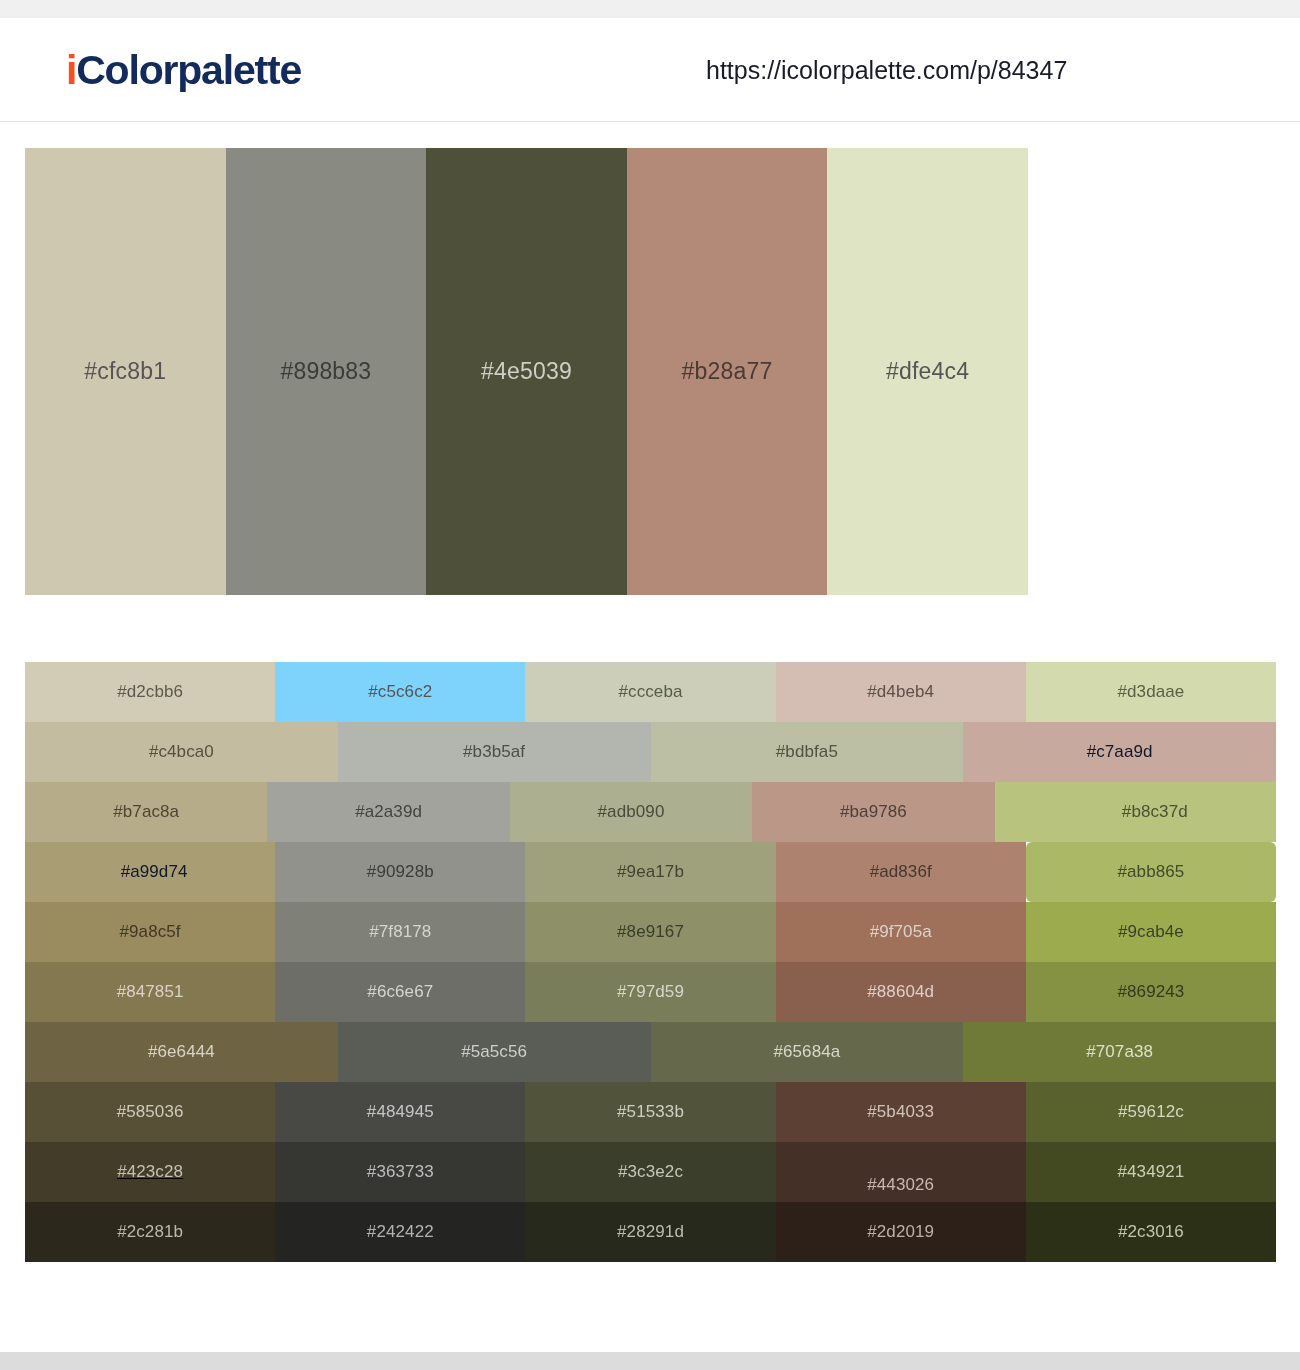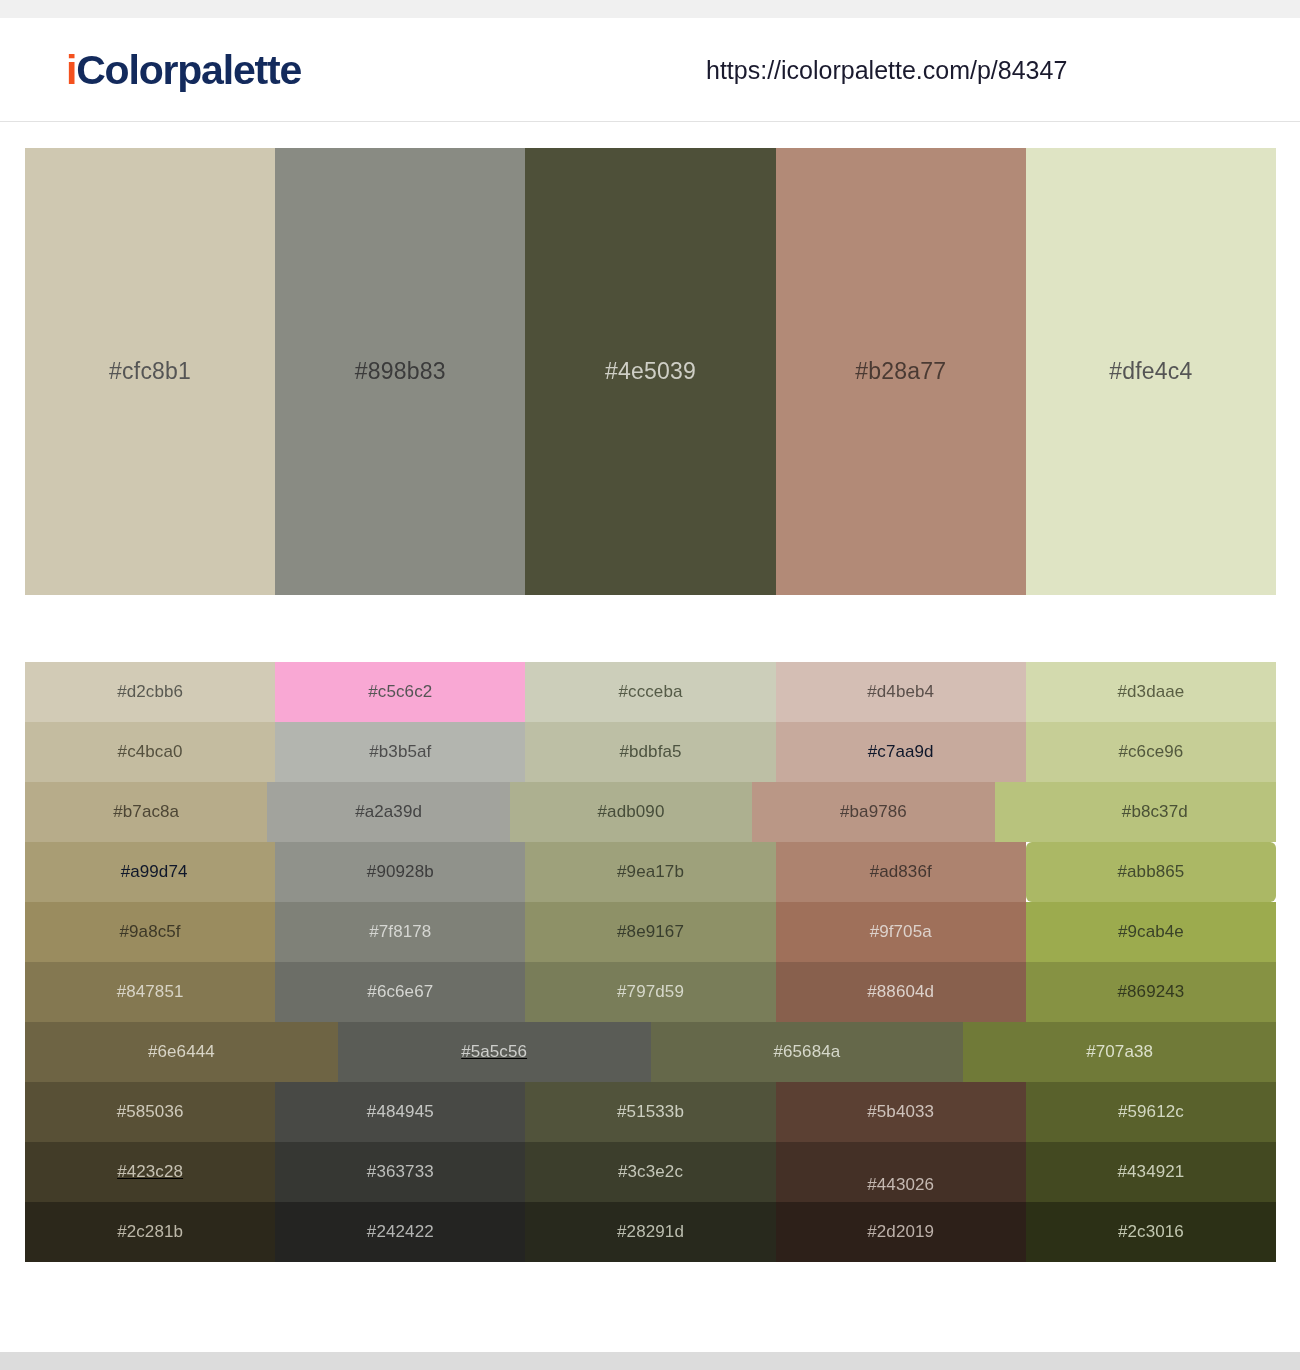--- a/index.html
+++ b/index.html
@@ -55,21 +55,21 @@
     color: #1a1a2e;
     white-space: nowrap;
     font-family: "Liberation Sans", sans-serif;
   }
 
   
   .palette-main {
     position: absolute;
     left: 25px;
     top: 148px;
-    width: 1251px;
+    width: 1003px;
     height: 447px;
     display: flex;
   }
   .palette-main .swatch {
     flex: 1 1 0;
     display: flex;
     align-items: center;
     justify-content: center;
     font-size: 23px;
     letter-spacing: 0.2px;
@@ -136,21 +136,21 @@
     <div class="swatch" style="background: rgb(223, 228, 196);">
       <span style="color: rgb(85, 85, 85);">#dfe4c4</span>
     </div>
   </div>
 
 <div class="shades-grid">
     <div class="shade-row">
       <div class="shade-cell" style="background: rgb(210, 203, 182);">
         <span style="color: rgb(90, 90, 82);">#d2cbb6</span>
       </div>
-      <div class="shade-cell" style="background: #f9a8d4;">
+      <div class="shade-cell" style="background: #7dd3fc;">
         <span style="color: rgb(85, 85, 85);">#c5c6c2</span>
       </div>
       <div class="shade-cell" style="background: rgb(204, 206, 186);">
         <span style="color: rgb(85, 91, 71);">#ccceba</span>
       </div>
       <div class="shade-cell" style="background: rgb(212, 190, 180);">
         <span style="color: rgb(91, 80, 75);">#d4beb4</span>
       </div>
       <div class="shade-cell" style="background: rgb(211, 218, 174);">
         <span style="color: rgb(90, 95, 68);">#d3daae</span>
@@ -162,23 +162,20 @@
       </div>
       <div class="shade-cell" style="background: rgb(179, 181, 175);">
         <span style="color: rgb(77, 77, 77);">#b3b5af</span>
       </div>
       <div class="shade-cell" style="background: rgb(189, 191, 165);">
         <span style="color: rgb(78, 84, 65);">#bdbfa5</span>
       </div>
       <div class="shade-cell" style="background: rgb(199, 170, 157);">
         <span style="color: #0f172a;">#c7aa9d</span>
       </div>
-      <div class="shade-cell" style="background: rgb(198, 206, 150);">
-        <span style="color: rgb(82, 88, 61);">#c6ce96</span>
-      </div>
     </div>
     <div class="shade-row">
       <div class="shade-cell" style="background: rgb(183, 172, 138);">
         <span style="color: rgb(77, 70, 53);">#b7ac8a</span>
       </div>
       <div class="shade-cell" style="background: rgb(162, 163, 157);">
         <span style="color: rgb(68, 68, 68);">#a2a39d</span>
       </div>
       <div class="shade-cell" style="background: rgb(173, 176, 144);">
         <span style="color: rgb(71, 77, 58);">#adb090</span>
@@ -238,21 +235,21 @@
         <span style="color: rgb(221, 210, 204);">#88604d</span>
       </div>
       <div class="shade-cell" style="background: rgb(134, 146, 67);">
         <span style="color: rgb(51, 57, 31);">#869243</span>
       </div>
     </div>
     <div class="shade-row">
       <div class="shade-cell" style="background: rgb(110, 100, 68);">
         <span style="color: rgb(216, 212, 198);">#6e6444</span>
       </div>
-      <div class="shade-cell" style="background: rgb(90, 92, 86); text-decoration: underline;">
+      <div class="shade-cell" style="background: rgb(90, 92, 86);">
         <span style="color: rgb(205, 206, 203);">#5a5c56</span>
       </div>
       <div class="shade-cell" style="background: rgb(101, 104, 74);">
         <span style="color: rgb(214, 216, 202);">#65684a</span>
       </div>
       <div class="shade-cell" style="background: rgb(112, 122, 56);">
         <span style="color: rgb(220, 224, 203);">#707a38</span>
       </div>
     </div>
     <div class="shade-row">

